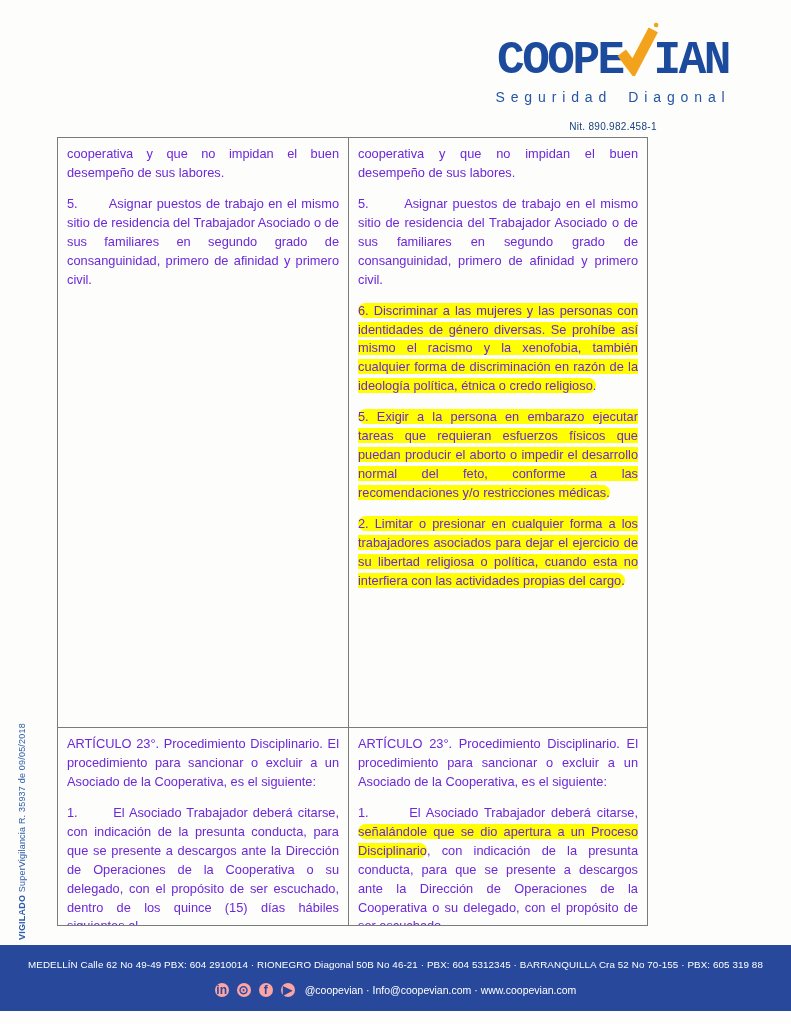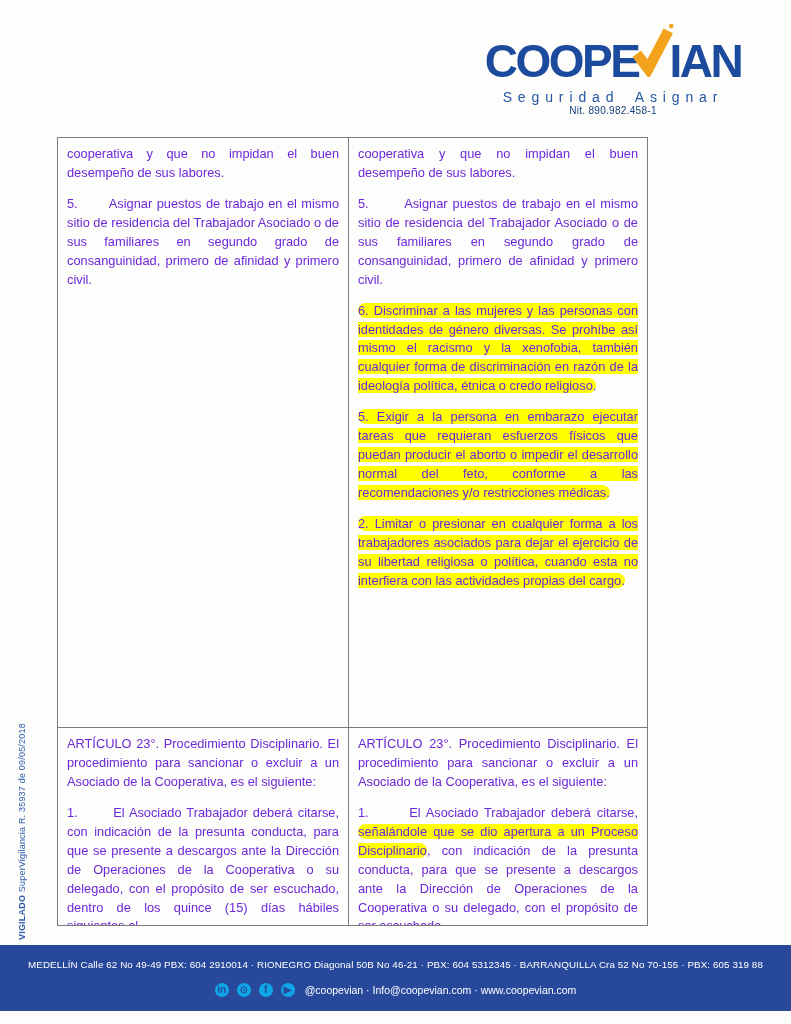--- a/index.html
+++ b/index.html
@@ -29,37 +29,38 @@
 
   
   .logo-block {
     position: absolute;
     top: 24px; left: 448px; width: 330px;
     text-align: center;
   }
   .brand-row {
     display: flex; align-items: flex-end; justify-content: center;
     height: 58px;
+    font-family: Liberation Mono, monospace;
   }
   .brand-text {
     font-size: 46px; font-weight: bold;
     letter-spacing: -2.5px;
     color: #1c4a9c;
     line-height: 0.92;
   }
   .brand-check { margin: 0 -5px 1px -6px; }
   .logo-tagline {
     margin-top: 7px;
     font-size: 14px;
     letter-spacing: 0.42em;
     word-spacing: 0.45em;
     color: #2456a4;
   }
   .logo-nit {
-    margin-top: 0;
+    margin-top: 16px;
     font-size: 10px;
     color: #17417f;
     letter-spacing: 0.3px;
   }
 
   
   .doc-table {
     position: absolute;
     left: 57px; top: 137px; width: 591px;
     display: grid;
@@ -96,23 +97,23 @@
     letter-spacing: 0.1px;
     white-space: nowrap;
   }
   .footer-line2 {
     display: flex; align-items: center; gap: 8px;
     font-size: 10.5px;
   }
   .social-icon {
     display: inline-flex; align-items: center; justify-content: center;
     width: 14px; height: 14px;
-    background: #0ea5e9; color: #27489b;
+    background: #fca5a5; color: #27489b;
     border-radius: 50%;
-    font-size: 10px; font-weight: bold;
+    font-size: 12px; font-weight: bold;
     line-height: 1;
   }
   .footer-contacts { margin-left: 2px; text-align: right; }
 </style>
 </head>
 <body>
 
 <div class="page">
 
   <div class="vigilado"><b>VIGILADO</b><span> SuperVigilancia R. 35937 de 09/05/2018</span></div>
@@ -121,21 +122,21 @@
     <div class="brand-row">
       <span class="brand-text">COOPE</span>
       <span class="brand-check">
         <svg width="42" height="56" viewBox="0 0 44 58">
           <path d="M5 34 L17 50 L38 10" stroke="#f2a31b" stroke-width="11" fill="none"></path>
           <circle cx="41" cy="5" r="2.4" fill="#f2a31b"></circle>
         </svg>
       </span>
       <span class="brand-text">IAN</span>
     </div>
-    <div class="logo-tagline">Seguridad Asignar</div>
+    <div class="logo-tagline">Seguridad Diagonal</div>
     <div class="logo-nit">Nit. 890.982.458-1</div>
   </div>
 
   <div class="doc-table">
     <div class="cell">
         <p><span>cooperativa y que no impidan el buen desempeño de sus labores.</span></p>
         <p><span>5.&nbsp;&nbsp;&nbsp;&nbsp;&nbsp;&nbsp;&nbsp;Asignar puestos de trabajo en el mismo sitio de residencia del Trabajador Asociado o de sus familiares en segundo grado de consanguinidad, primero de afinidad y primero civil.</span></p>
       </div>
     <div class="cell">
         <p><span>cooperativa y que no impidan el buen desempeño de sus labores.</span></p>

